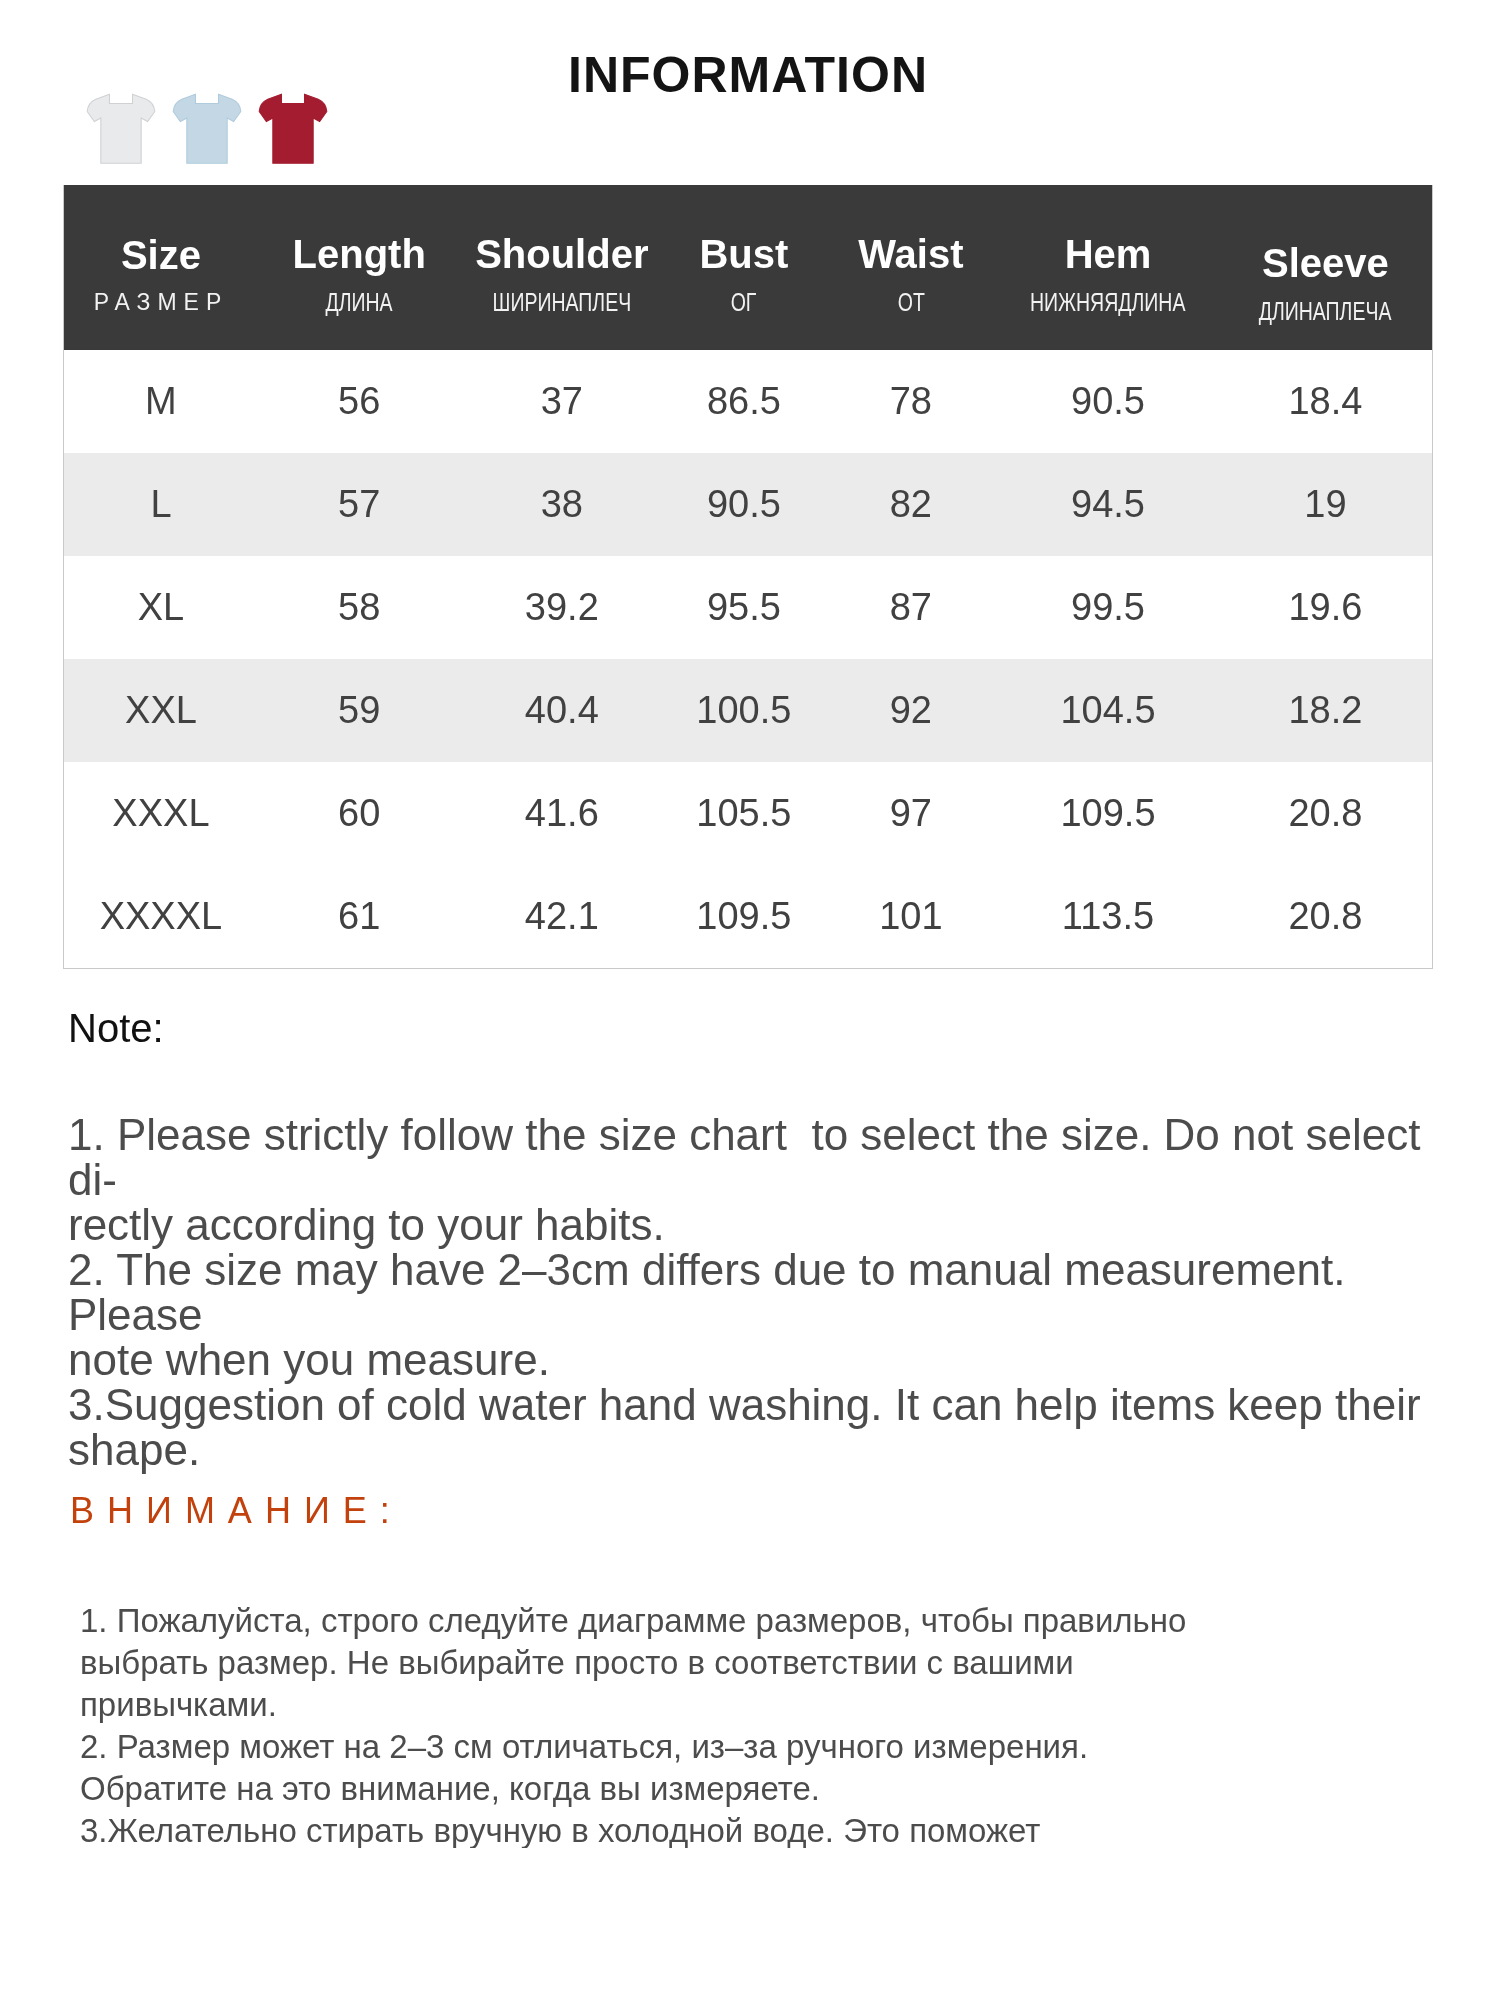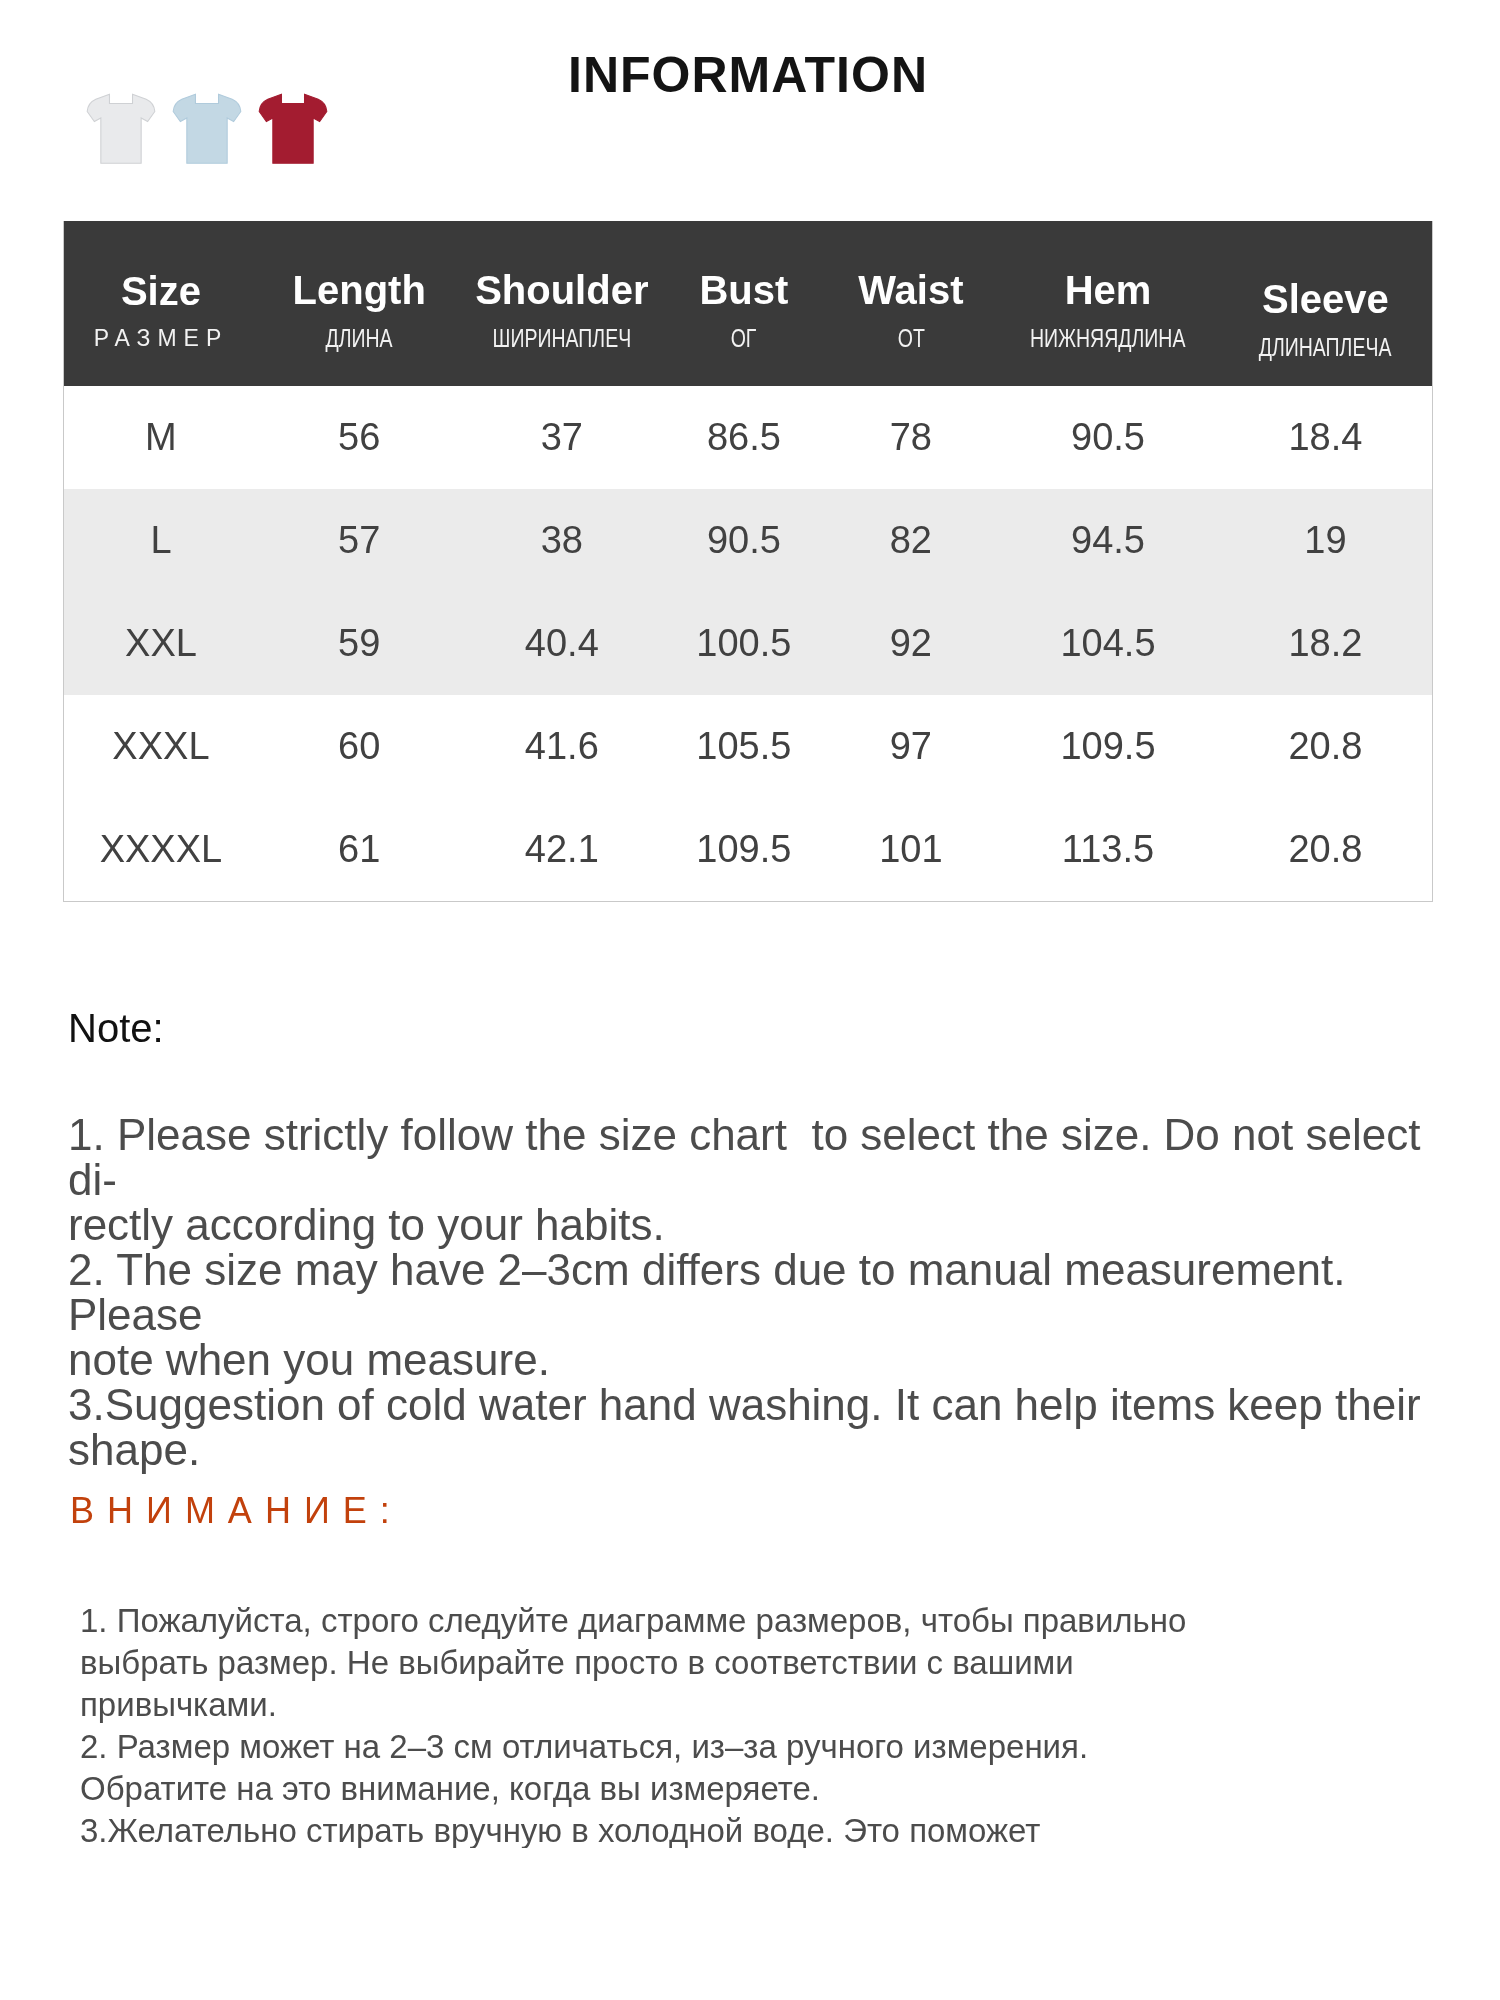--- a/index.html
+++ b/index.html
@@ -18,21 +18,21 @@
   .title {
     position:absolute; left:63px; top:46px; width:1370px;
     text-align:center; font-size:50px; font-weight:700;
     letter-spacing:1px; color:#141414;
   }
 
   
   .size-table {
     position:absolute; left:63px; top:185px; width:1370px;
     border-collapse:collapse; table-layout:fixed;
-    border:1px solid #c9c9c9; border-top:none;margin-top:36px;
+    border:1px solid #c9c9c9; border-top:none;
   }
   .size-table thead th {
     background:#3a3a3a; height:165px; padding:0; vertical-align:middle;
   }
   .hcell { display:flex; flex-direction:column; align-items:center; justify-content:center; padding-top:14px; }
   .hcell .en { font-size:40px; font-weight:700; color:#ffffff; line-height:1.05; }
   .hcell .ru {
     margin-top:13px; font-size:25px; font-weight:400; color:#f2f2f2;
     display:inline-block; transform:scaleX(0.78); transform-origin:center; white-space:nowrap;
   }
@@ -158,20 +158,29 @@
       </tr>
       <tr class="alt">
         <td>L</td>
         <td>57</td>
         <td>38</td>
         <td>90.5</td>
         <td>82</td>
         <td>94.5</td>
         <td>19</td>
       </tr>
+      <tr>
+        <td>XL</td>
+        <td>58</td>
+        <td>39.2</td>
+        <td>95.5</td>
+        <td>87</td>
+        <td>99.5</td>
+        <td>19.6</td>
+      </tr>
       <tr class="alt">
         <td>XXL</td>
         <td>59</td>
         <td>40.4</td>
         <td>100.5</td>
         <td>92</td>
         <td>104.5</td>
         <td>18.2</td>
       </tr>
       <tr>

